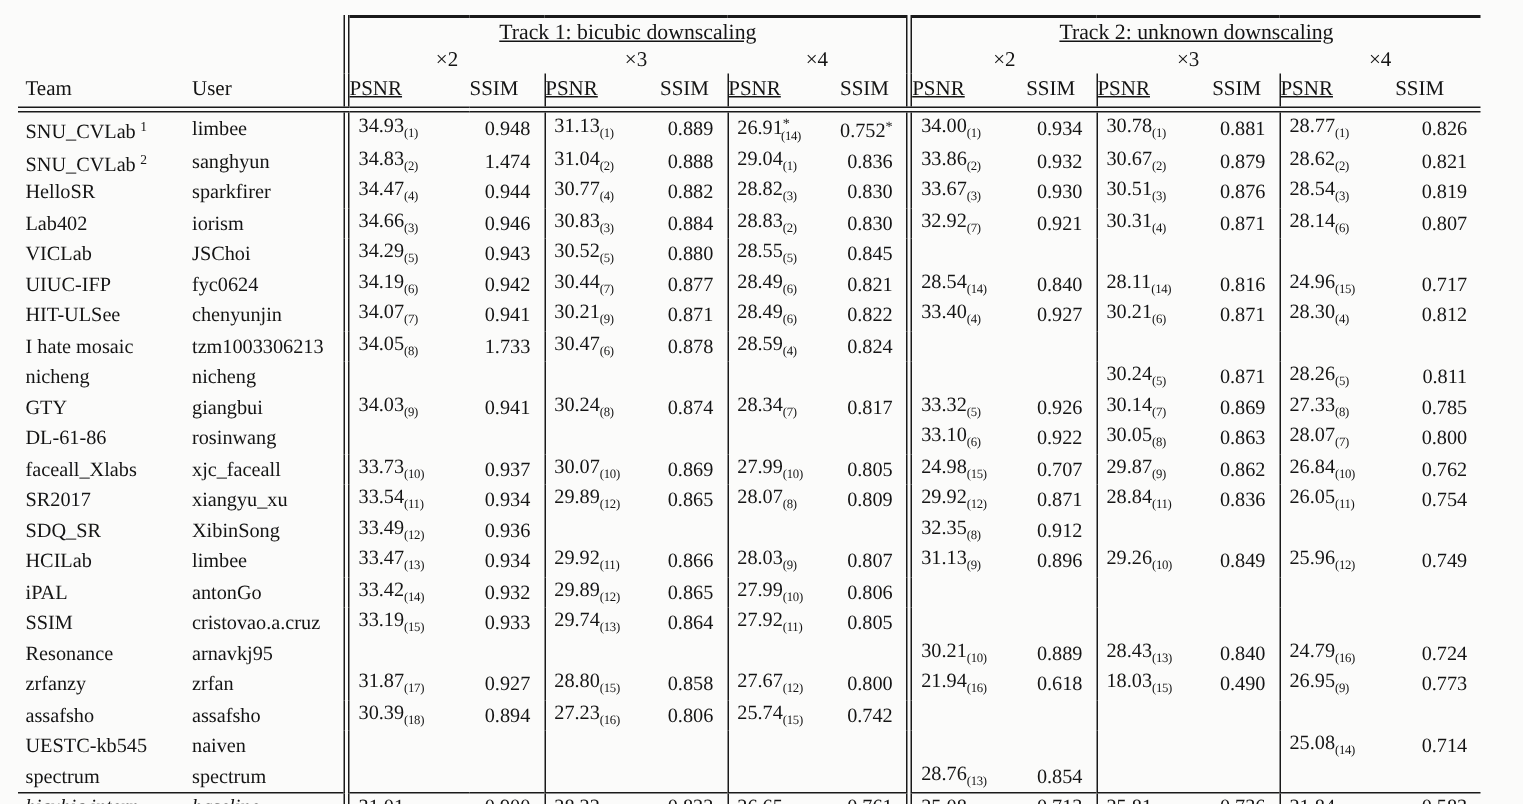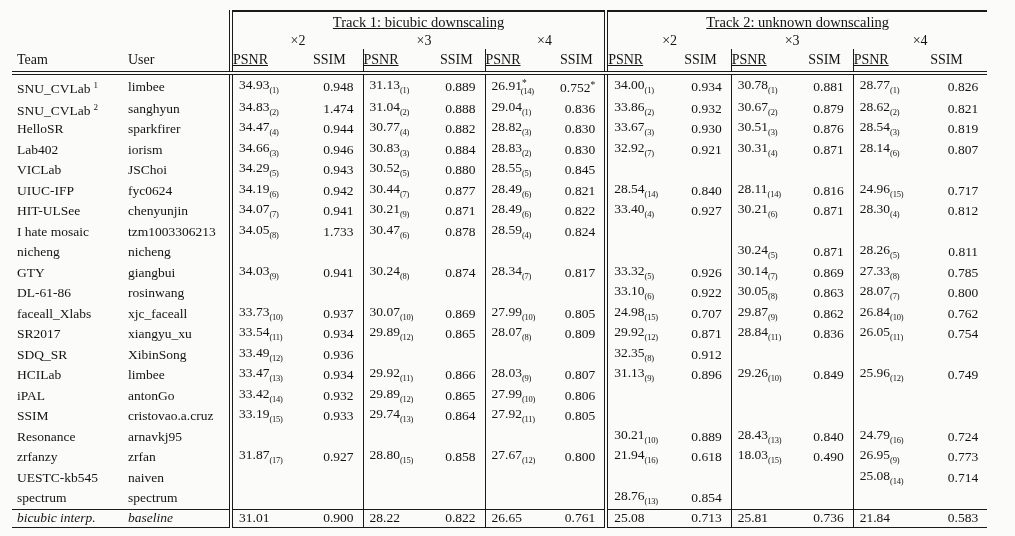--- a/index.html
+++ b/index.html
@@ -400,20 +400,36 @@
         <td class="psnr sng">27.67<sub class="rank">(12)</sub></td>
         <td class="ssim">0.800</td>
         <td class="psnr dbl">21.94<sub class="rank">(16)</sub></td>
         <td class="ssim">0.618</td>
         <td class="psnr sng">18.03<sub class="rank">(15)</sub></td>
         <td class="ssim">0.490</td>
         <td class="psnr sng">26.95<sub class="rank">(9)</sub></td>
         <td class="ssim">0.773</td>
       </tr>
       <tr>
+        <td class="team">assafsho</td>
+        <td class="user">assafsho</td>
+        <td class="psnr dbl">30.39<sub class="rank">(18)</sub></td>
+        <td class="ssim">0.894</td>
+        <td class="psnr sng">27.23<sub class="rank">(16)</sub></td>
+        <td class="ssim">0.806</td>
+        <td class="psnr sng">25.74<sub class="rank">(15)</sub></td>
+        <td class="ssim">0.742</td>
+        <td class="psnr dbl"></td>
+        <td class="ssim"></td>
+        <td class="psnr sng"></td>
+        <td class="ssim"></td>
+        <td class="psnr sng"></td>
+        <td class="ssim"></td>
+      </tr>
+      <tr>
         <td class="team">UESTC-kb545</td>
         <td class="user">naiven</td>
         <td class="psnr dbl"></td>
         <td class="ssim"></td>
         <td class="psnr sng"></td>
         <td class="ssim"></td>
         <td class="psnr sng"></td>
         <td class="ssim"></td>
         <td class="psnr dbl"></td>
         <td class="ssim"></td>

